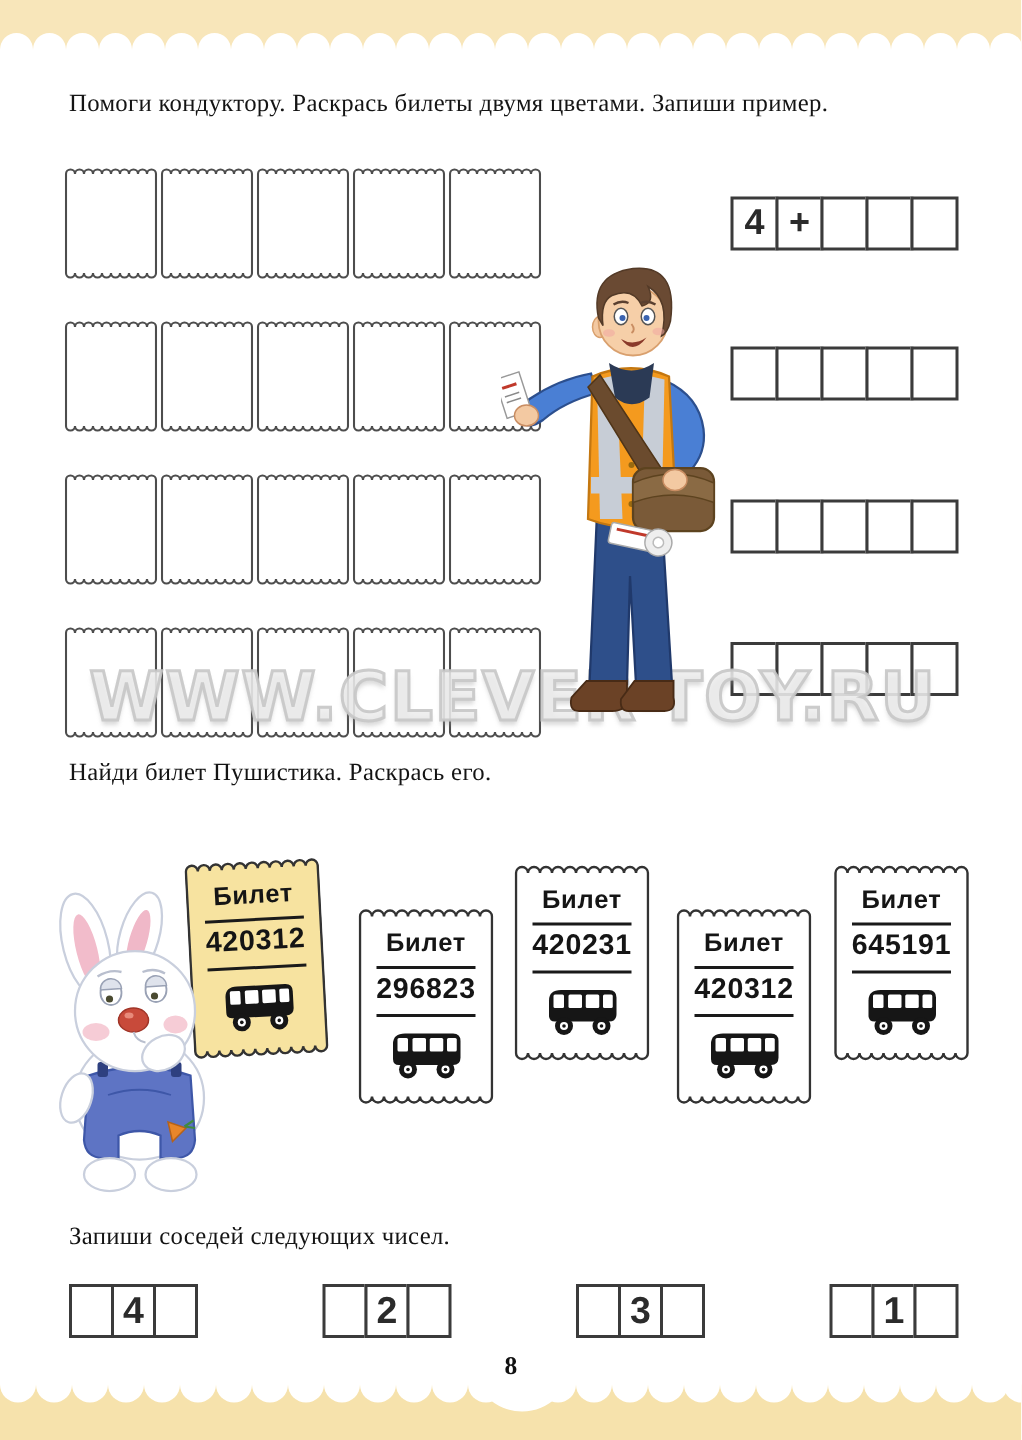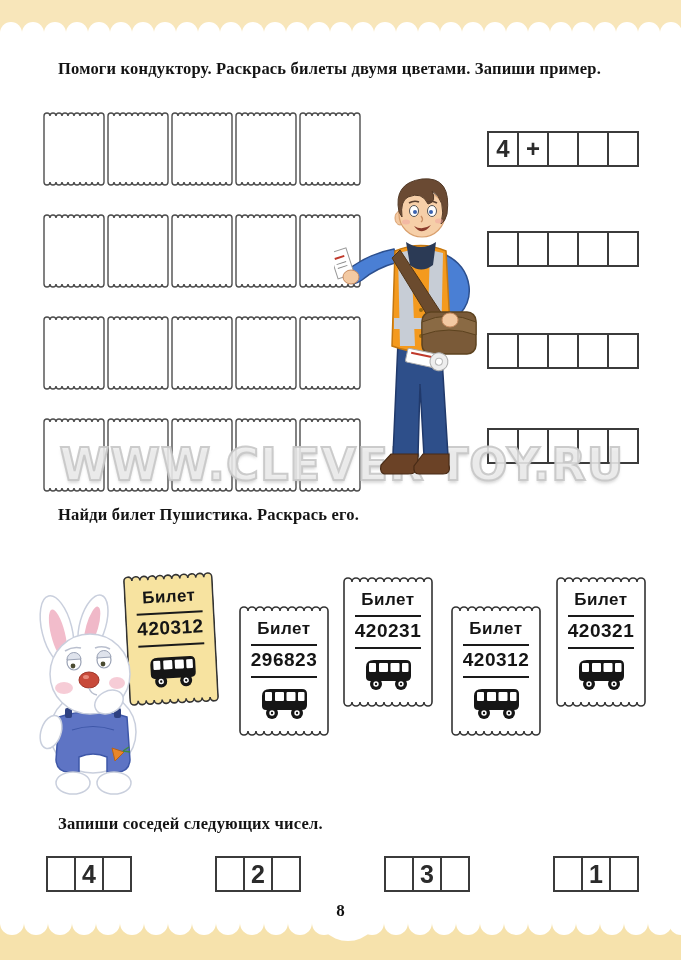--- a/index.html
+++ b/index.html
@@ -1,18 +1,18 @@
 <!DOCTYPE html>
 <html><head>
 <meta charset="utf-8">
 <style>
   html,body{margin:0;padding:0}
   body{width:681px;height:960px;position:relative;background:#fff;overflow:hidden;
        font-family:"Liberation Serif","DejaVu Serif",serif;}
-  .instruction{position:absolute;left:58px;font-weight:bold;font-size:16.5px;color:#141414;letter-spacing:.2px;width:600px}
+  .instruction{position:absolute;left:46px;font-weight:normal;font-size:16.5px;color:#141414;letter-spacing:.2px;width:600px}
   
   .band{position:absolute;left:0;width:681px;z-index:1}
   
   .blank-grid{position:absolute;left:43px;top:108px;z-index:2}
   .blank-row{display:flex;gap:2px;margin-bottom:20px}
   .blank-ticket{width:62px;height:82px;display:block}
   
   .eq-row{position:absolute;left:487px;display:flex;z-index:2}
   .eq-cell{width:32px;height:36px;box-sizing:border-box;border:2px solid #3b3b3b;margin-left:-2px;
            display:flex;align-items:center;justify-content:center;background:#fff;
@@ -369,21 +369,21 @@
       </svg>
   </div>
 </div>
 <div class="bticket" style="left:556px;top:572px">
   <svg class="tframe" viewBox="0 0 90 140">
       <use href="#sym-ticket-frame"></use>
     </svg>
   <div class="tcontent">
     <div class="tlabel">Билет</div>
     <div class="tline"></div>
-    <div class="tnumber">420321</div>
+    <div class="tnumber">645191</div>
     <div class="tline"></div>
     <svg class="tbus" width="52" height="36">
         <use href="#sym-bus"></use>
       </svg>
   </div>
 </div>
 
 <svg class="rabbit" width="140" height="205" viewBox="0 0 140 205">
   <g transform="rotate(16 78 34)">
     <ellipse cx="78" cy="34" rx="13" ry="30" fill="#fff" stroke="#c9cfdd" stroke-width="1.5"></ellipse>

